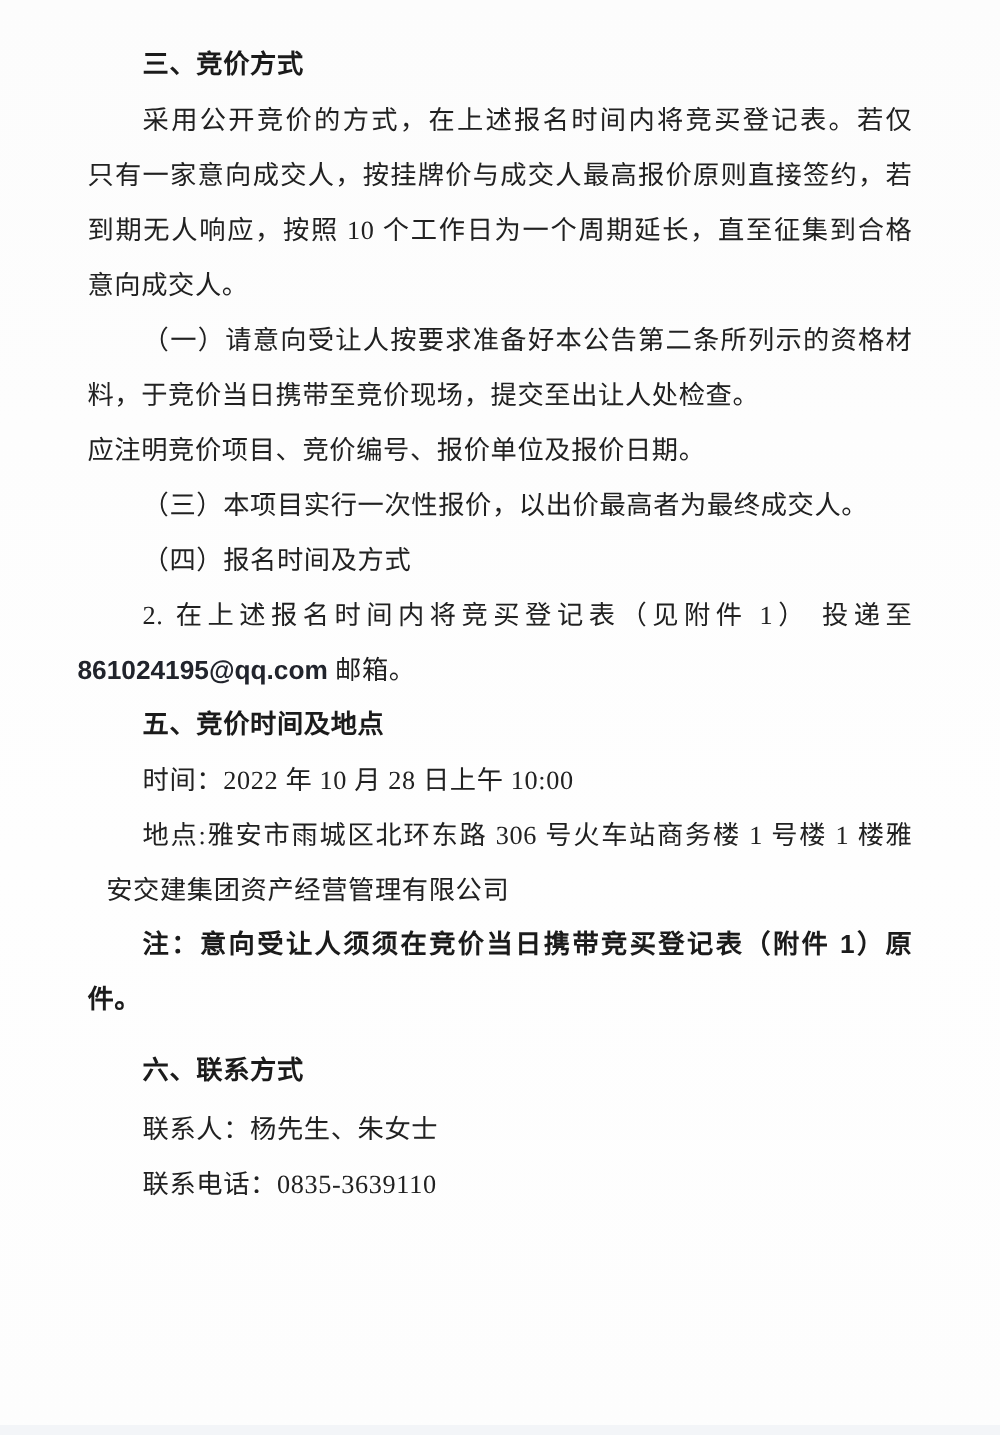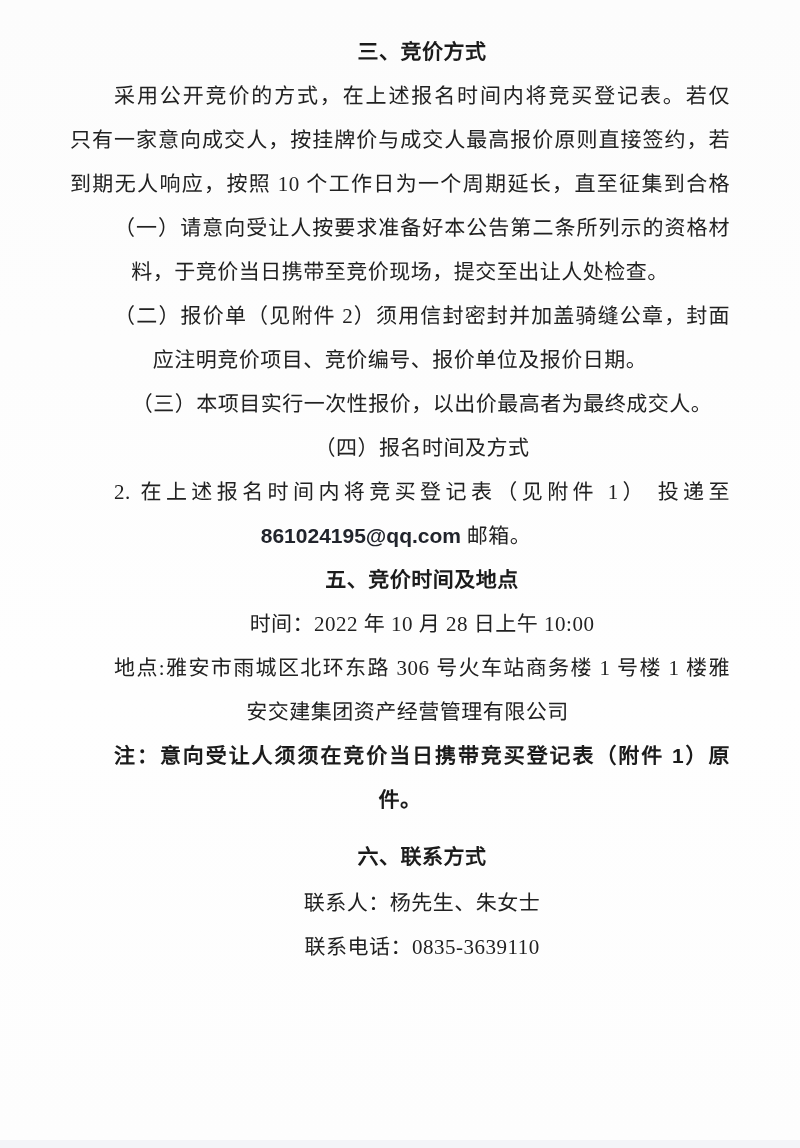--- a/index.html
+++ b/index.html
@@ -21,21 +21,21 @@
     padding: 30px 70px 0 70px;
     box-sizing: border-box;
     background: linear-gradient(180deg, #fcfcfc 0%, #fefefe 60%, #fdfdfd 100%);
   }
   .line {
     height: 44px;
     line-height: 44px;
     font-size: 21px;
     letter-spacing: 0.5px;
     white-space: nowrap;
-    text-align: center;
+    text-align: left;
   }
   
   .line.jf {
     white-space: normal;
     text-align: justify;
     text-align-last: justify;
     -moz-text-align-last: justify;
   }
   
   .line.in { text-indent: 2.1em; }
@@ -68,23 +68,23 @@
 </style>
 </head>
 <body>
 
 <div class="page">
   <main>
       <div class="line h in">三、竞价方式</div>
       <div class="line in jf">采用公开竞价的方式，在上述报名时间内将竞买登记表。若仅</div>
       <div class="line jf">只有一家意向成交人，按挂牌价与成交人最高报价原则直接签约，若</div>
       <div class="line jf">到期无人响应，按照 10 个工作日为一个周期延长，直至征集到合格</div>
+      <div class="line">意向成交人。</div>
       <div class="line in jf">（一）请意向受让人按要求准备好本公告第二条所列示的资格材</div>
       <div class="line">料，于竞价当日携带至竞价现场，提交至出让人处检查。</div>
-      <div class="line in jf">（二）报价单（见附件 2）须用信封密封并加盖骑缝公章，封面</div>
       <div class="line">应注明竞价项目、竞价编号、报价单位及报价日期。</div>
       <div class="line in">（三）本项目实行一次性报价，以出价最高者为最终成交人。</div>
       <div class="line in">（四）报名时间及方式</div>
       <div class="line in jf">2. 在上述报名时间内将竞买登记表（见附件 1） 投递至</div>
       <div class="line emln"><span class="email">861024195@qq.com</span><span class=""> 邮箱。</span></div>
       <div class="line h in">五、竞价时间及地点</div>
       <div class="line in">时间：2022 年 10 月 28 日上午 10:00</div>
       <div class="line in jf">地点:雅安市雨城区北环东路 306 号火车站商务楼 1 号楼 1 楼雅</div>
       <div class="line hang">安交建集团资产经营管理有限公司</div>
       <div class="line h in jf">注：意向受让人须须在竞价当日携带竞买登记表（附件 1）原</div>

